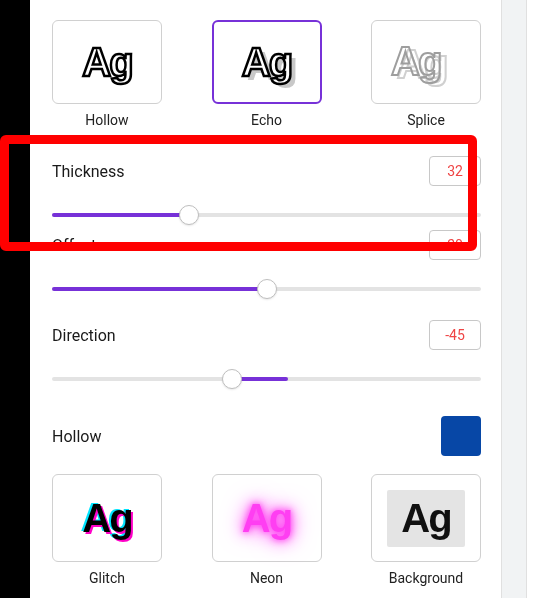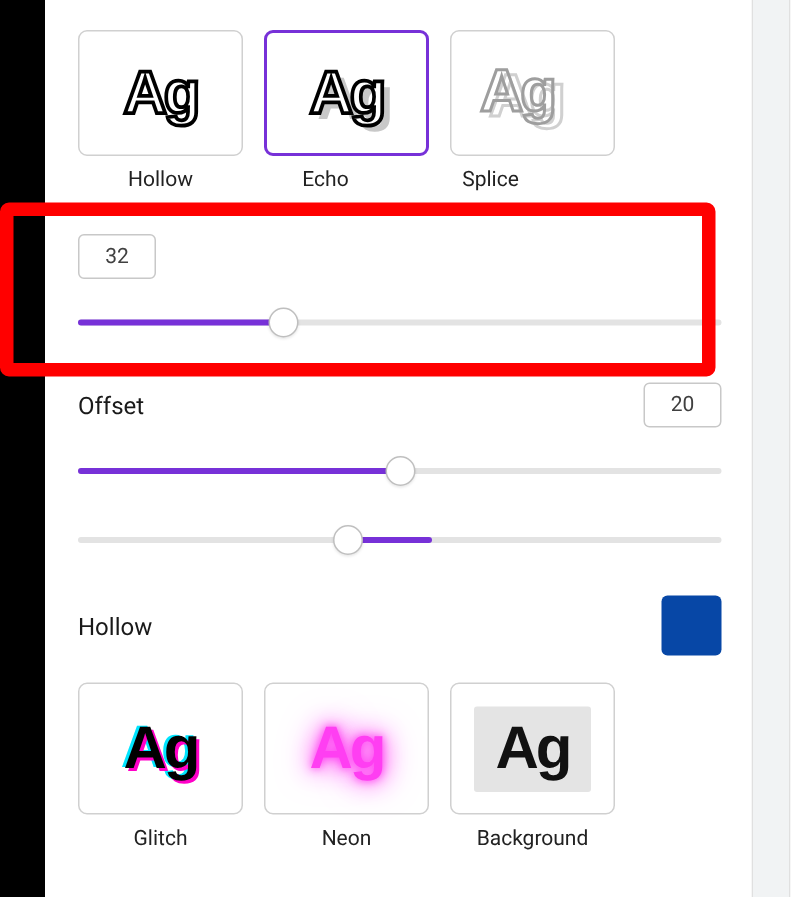--- a/index.html
+++ b/index.html
@@ -1,15 +1,15 @@
 <!DOCTYPE html>
 <html><head>
 <meta charset="utf-8">
 <style>
-  * { box-sizing: border-box; margin: 0; padding: 0; }
+  * { box-sizing: border-box; margin: 0; padding: 0; justify-content: space-between; }
   html, body { width: 533px; height: 598px; overflow: hidden; font-family: -apple-system, BlinkMacSystemFont, "Segoe UI", Roboto, Helvetica, Arial, sans-serif; background: #fff; }
   .root { display: flex; width: 533px; height: 598px; }
   .left-strip { width: 30px; background: #000; height: 598px; flex: 0 0 30px; }
   .panel { flex: 1; background: #fff; padding: 20px 20px 0 22px; position: relative; }
   .right-gutter { width: 26px; background: #f1f3f4; border-left: 1px solid #e0e0e0; border-right: 1px solid #e0e0e0; height: 598px; flex: 0 0 26px; }
   .edge { width: 6px; background: #fff; height: 598px; flex: 0 0 6px; }
 
   
   .style-row { display: flex; gap: 14px; margin-bottom: 8px; }
   .style-card { width: 110px; height: 84px; border: 1px solid #d0d0d0; border-radius: 6px; display: flex; align-items: center; justify-content: center; background: #fff; cursor: pointer; }
@@ -33,21 +33,21 @@
   .ag-bg-box { background: #e4e4e4; padding: 6px 14px; border-radius: 2px; }
   .ag-bg { color: #111; font-weight: 900; }
 
   
   .highlight-box { position: absolute; left: -30px; top: 135px; width: 477px; height: 116px; border: 9px solid #ff0000; border-radius: 6px; pointer-events: none; z-index: 50; }
 
   
   .slider-block { margin-top: 10px; }
   .slider-header { display: flex; align-items: center; justify-content: space-between; margin-bottom: 14px; }
   .slider-label { font-size: 16px; color: #1a1a1a; }
-  .value-box { width: 52px; height: 30px; border: 1px solid #c8c8c8; border-radius: 4px; font-size: 14px; display: flex; align-items: center; justify-content: center; color: #404040; background: #fff; }
+  .value-box { width: 52px; height: 30px; border: 1px solid #c8c8c8; border-radius: 4px; font-size: 14px; display: flex; align-items: center; justify-content: center; color: #ef4444; background: #fff; }
   .slider-track-wrap { position: relative; height: 30px; display: flex; align-items: center; cursor: pointer; }
   .track { position: absolute; left: 0; right: 0; height: 4px; background: #e3e3e3; border-radius: 2px; }
   .fill { position: absolute; left: 0; height: 4px; background: #7731d8; border-radius: 2px; }
   .thumb { position: absolute; width: 20px; height: 20px; background: #fff; border: 1px solid #bfbfbf; border-radius: 50%; top: 50%; transform: translate(-50%, -50%); box-shadow: 0 1px 2px rgba(0,0,0,0.1); }
 
   
   .fill-dir { position: absolute; height: 4px; background: #7731d8; border-radius: 2px; }
 
   
   .color-row { display: flex; align-items: center; justify-content: space-between; margin-top: 22px; margin-bottom: 18px; }
@@ -83,42 +83,47 @@
     <div class="style-label-row">
       <div class="style-label">Hollow</div>
       <div class="style-label">Echo</div>
       <div class="style-label">Splice</div>
     </div>
 
     <div class="highlight-box"></div>
 
     <div class="slider-block" style="margin-top:28px;">
       <div class="slider-header">
+        <div class="slider-label">Thickness</div>
         <div class="value-box">32</div>
       </div>
       <div class="slider-track-wrap">
         <div class="track"></div>
         <div class="fill" style="width:32%;"></div>
         <div class="thumb" style="left:32%;"></div>
       </div>
     </div>
 
-    <div class="slider-block" style="margin-top:25px;">
+    <div class="slider-block" style="margin-top:0;">
       <div class="slider-header">
         <div class="slider-label">Offset</div>
         <div class="value-box">20</div>
       </div>
       <div class="slider-track-wrap">
         <div class="track"></div>
         <div class="fill" style="width:50%;"></div>
         <div class="thumb" style="left:50%;"></div>
       </div>
     </div>
 
     <div class="slider-block" style="margin-top:16px;">
+      <div class="slider-header">
+        <div class="slider-label">Direction</div>
+        <div class="value-box">-45</div>
+      </div>
       <div class="slider-track-wrap">
         <div class="track"></div>
         <div class="fill-dir" style="left:42%; width:13%;"></div>
         <div class="thumb" style="left:42%;"></div>
       </div>
     </div>
 
     <div class="color-row">
       <div class="slider-label">Hollow</div>
       <div class="color-swatch" style="background:#0747a6;"></div>

